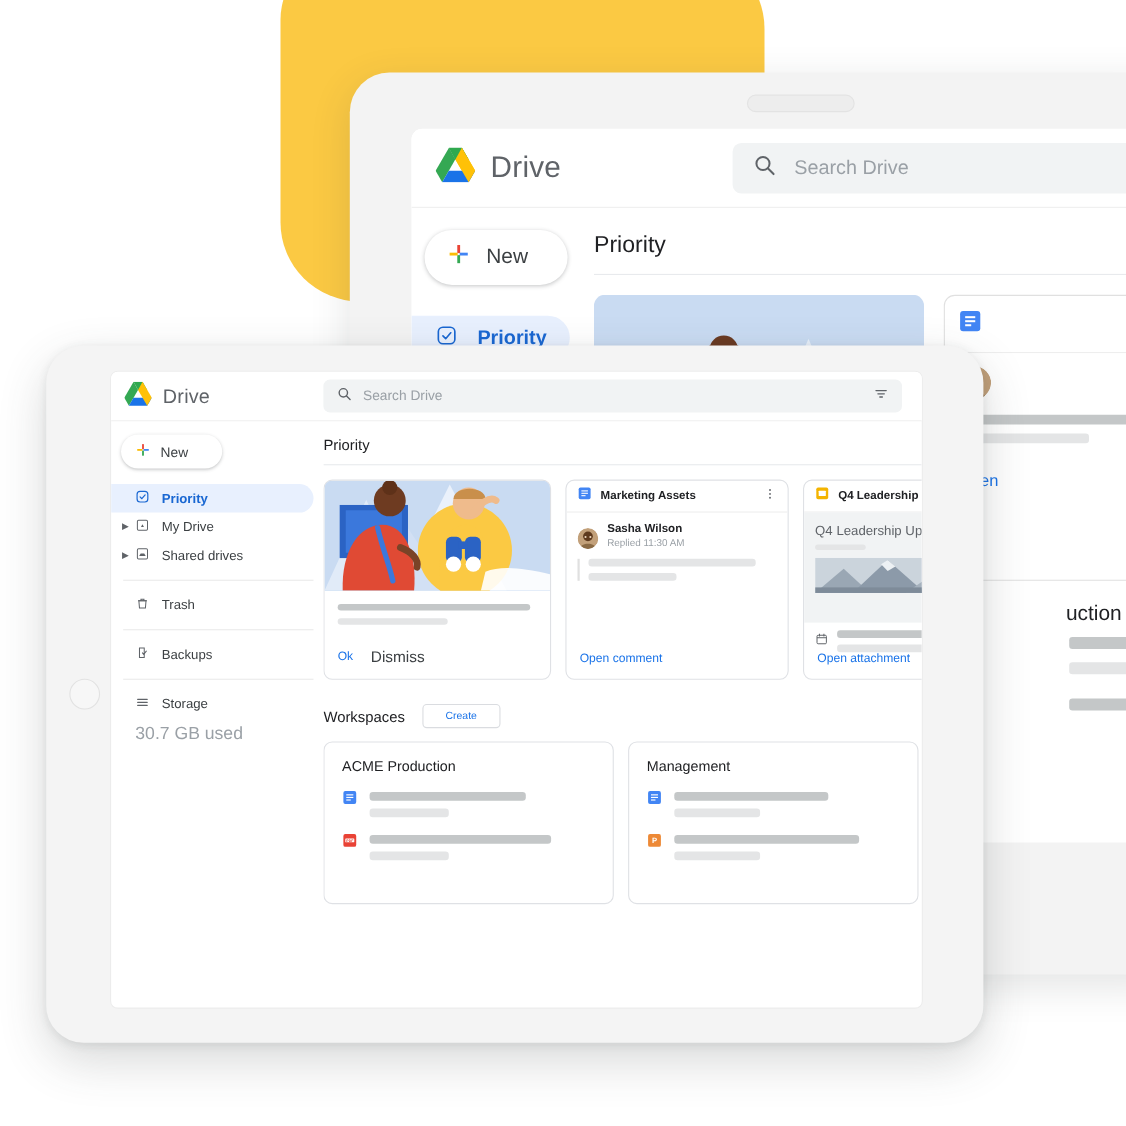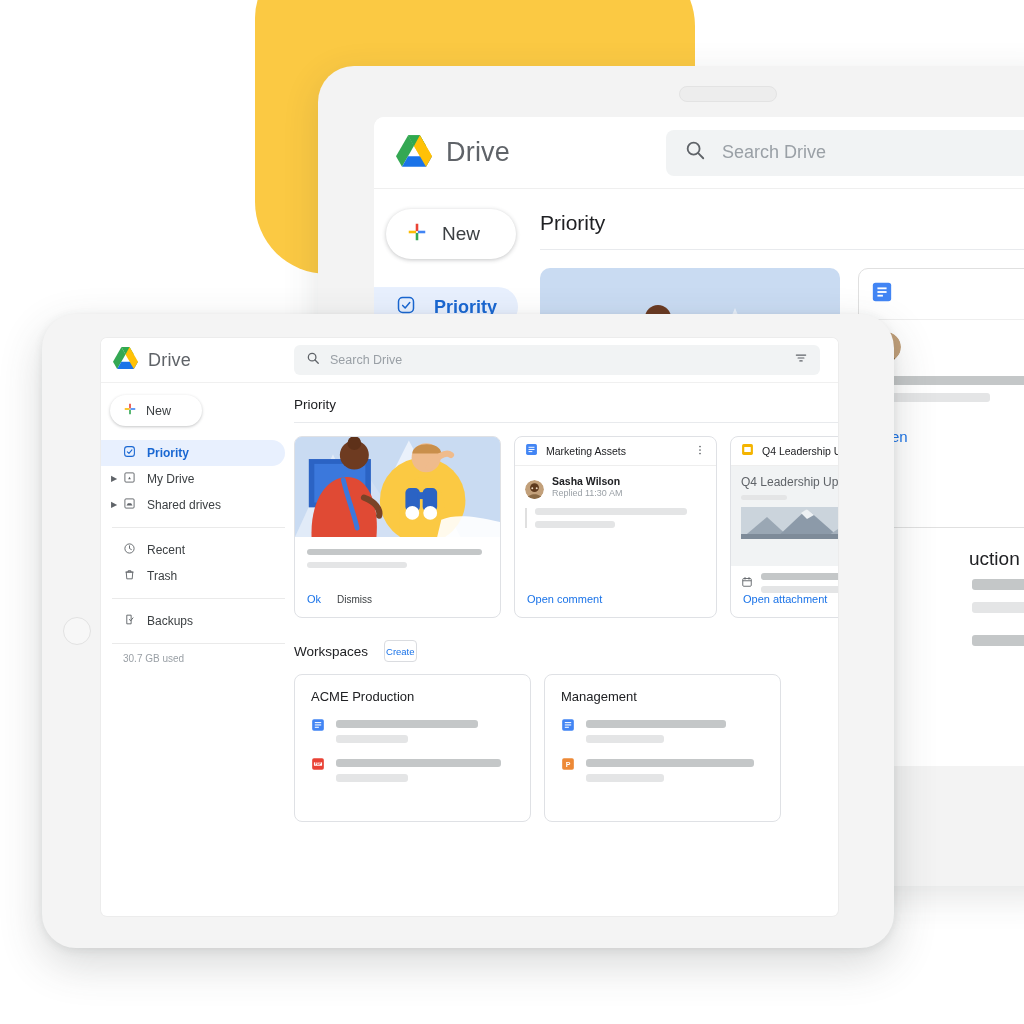--- a/index.html
+++ b/index.html
@@ -115,21 +115,21 @@
     height:26px; display:flex; align-items:center; gap:11px;
     padding-left:22px; font-size:12px; color:#3C4043; position:relative;
   }
   .f-nav-item.active{
     background:#E8F0FE; color:#1967D2; font-weight:700;
     border-top-right-radius:14px; border-bottom-right-radius:14px;
     margin-right:9px;
   }
   .f-caret{ position:absolute; left:10px; color:#5F6368; font-size:8px; line-height:1; }
   .f-divider{ height:1px; background:#EAEAEA; margin:9px 9px 9px 11px; }
-  .f-storage-sub{ font-size:10px; color:#9AA0A6; padding-left:22px; margin-top:6px; }
+  .f-storage-sub{ font-size:16px; color:#9AA0A6; padding-left:22px; margin-top:6px; }
 
   
   .f-main{ flex:1; padding:14px 0 0 0; position:relative; overflow:hidden; }
   .f-section-title{ font-size:13.5px; color:#202124; padding-left:0; }
   .f-hr{ height:1px; background:#E8EAED; margin-top:10px; }
   .f-priority-row{ display:flex; gap:13px; margin-top:13px; }
 
   .pcard{
     background:#fff; border:1px solid #DFE1E5; border-radius:8px;
     height:182px; overflow:hidden; display:flex; flex-direction:column;
@@ -138,46 +138,46 @@
   .pcard.illus{ width:207px; }
   .pcard.comment{ width:203px; }
   .pcard.attach{ width:203px; }
 
   .pc-illus-img{ height:100px; position:relative; overflow:hidden; background:#CBDDF3; }
   .pc-lines{ padding:12px 12px 0 12px; }
   .bar{ background:#C4C7C8; border-radius:3px; height:6px; }
   .bar.light{ background:#E4E5E6; }
   .pc-actions{ margin-top:auto; padding:0 12px 12px 12px; display:flex; gap:16px; align-items:center; }
   .act-link{ color:#1A73E8; font-size:11px; }
-  .act-plain{ color:#3C4043; font-size:10px; }
+  .act-plain{ color:#3C4043; font-size:14px; }
 
   .pc-head{
     display:flex; align-items:center; gap:8px; padding:8px 10px;
     border-bottom:1px solid #EEEEEE; height:29px;
   }
-  .pc-head-title{ font-size:10.5px; color:#202124; font-weight:400; flex:1; white-space:nowrap; overflow:hidden; }
+  .pc-head-title{ font-size:10.5px; color:#202124; font-weight:700; flex:1; white-space:nowrap; overflow:hidden; }
   .pc-body{ padding:9px 10px; flex:1; }
   .pc-user-row{ display:flex; gap:8px; align-items:flex-end; }
   .pc-user-name{ font-size:10.5px; color:#202124; font-weight:700; line-height:1.25; }
   .pc-user-sub{ font-size:9px; color:#9AA0A6; line-height:1.25; }
   .pc-quote{ margin-top:9px; padding-left:8px; border-left:2px solid #E0E0E0; }
 
   .attach-preview{ background:#F1F3F4; padding:9px 10px 0 10px; flex:1; }
   .attach-title{ font-size:12px; color:#5F6368; line-height:1.2; }
 
   
   .f-ws-head{ display:flex; align-items:center; gap:16px; margin-top:22px; }
   .f-ws-title{ font-size:13.5px; color:#202124; }
   .f-ws-create{
-    border:1px solid #DADCE0; border-radius:4px; height:22px; padding:0 1px;
+    border:1px solid #DADCE0; border-radius:4px; height:22px; padding:0 20px;
     display:flex; align-items:center; color:#1A73E8; font-size:9.5px;
   }
   .f-ws-row{ display:flex; gap:13px; margin-top:12px; }
   .wscard{
-    width:237px; height:148px; background:#fff; border:1px solid #DFE1E5;
+    width:264px; height:148px; background:#fff; border:1px solid #DFE1E5;
     border-radius:8px; padding:14px 16px;
   }
   .ws-name{ font-size:13px; color:#202124; margin-bottom:14px; }
   .ws-file{ display:flex; gap:11px; align-items:flex-start; margin-bottom:14px; }
   .ws-file-lines{ flex:1; padding-top:2px; }
 
   
   .ic{ display:inline-block; flex:0 0 auto; }
   .avatar{ width:19px; height:19px; border-radius:50%; overflow:hidden; flex:0 0 auto; }
   .avatar.big{ width:30px; height:30px; }
@@ -410,29 +410,20 @@
                 <rect x="3.5" y="3.5" width="17" height="17" rx="2"></rect>
                 <path d="M6.5 15.5 L9 11.5 L15 11.5 L17.5 15.5 Z" fill="#5F6368" stroke="none"></path>
               </svg>
             </span>
             <span>Shared drives</span>
           </div>
 
           <div class="f-divider"></div>
 
 
-          <div class="f-nav-item">
-            <span class="ic">
-              <svg width="13" height="13" viewBox="0 0 24 24" fill="none" stroke="#5F6368" stroke-width="1.7">
-                <circle cx="12" cy="12" r="8.5"></circle>
-                  <polyline points="12,7 12,12 15.5,14" stroke-linecap="round"></polyline>
-              </svg>
-            </span>
-            <span>Recent</span>
-          </div>
 
 
           <div class="f-nav-item">
             <span class="ic">
               <svg width="13" height="13" viewBox="0 0 24 24" fill="none" stroke="#5F6368" stroke-width="1.7">
                 <path d="M6 7.5 L18 7.5 L17 20 L7 20 Z"></path>
                   <line x1="4.5" y1="7.5" x2="19.5" y2="7.5"></line>
                 <path d="M9.5 7.5 L9.5 5 L14.5 5 L14.5 7.5"></path>
               </svg>
             </span>
@@ -446,20 +437,30 @@
               <svg width="13" height="13" viewBox="0 0 24 24" fill="none" stroke="#5F6368" stroke-width="1.7">
                 <path d="M7 4 L15 4 L15 20 L7 20 Z"></path>
                 <polyline points="12,12 14,14.5 18.5,9" stroke-linecap="round" stroke-linejoin="round"></polyline>
               </svg>
             </span>
             <span>Backups</span>
           </div>
 
           <div class="f-divider"></div>
 
+          <div class="f-nav-item">
+            <span class="ic">
+              <svg width="13" height="13" viewBox="0 0 24 24" stroke="#5F6368" stroke-width="2.2" stroke-linecap="round">
+                <line x1="4" y1="7" x2="20" y2="7"></line>
+                  <line x1="4" y1="12" x2="20" y2="12"></line>
+                  <line x1="4" y1="17" x2="20" y2="17"></line>
+              </svg>
+            </span>
+            <span>Storage</span>
+          </div>
 
           <div class="f-storage-sub">30.7 GB used</div>
         </div>
       </div>
 
       <div class="f-main">
         <div class="f-section-title">Priority</div>
         <div class="f-hr"></div>
 
         <div class="f-priority-row">

